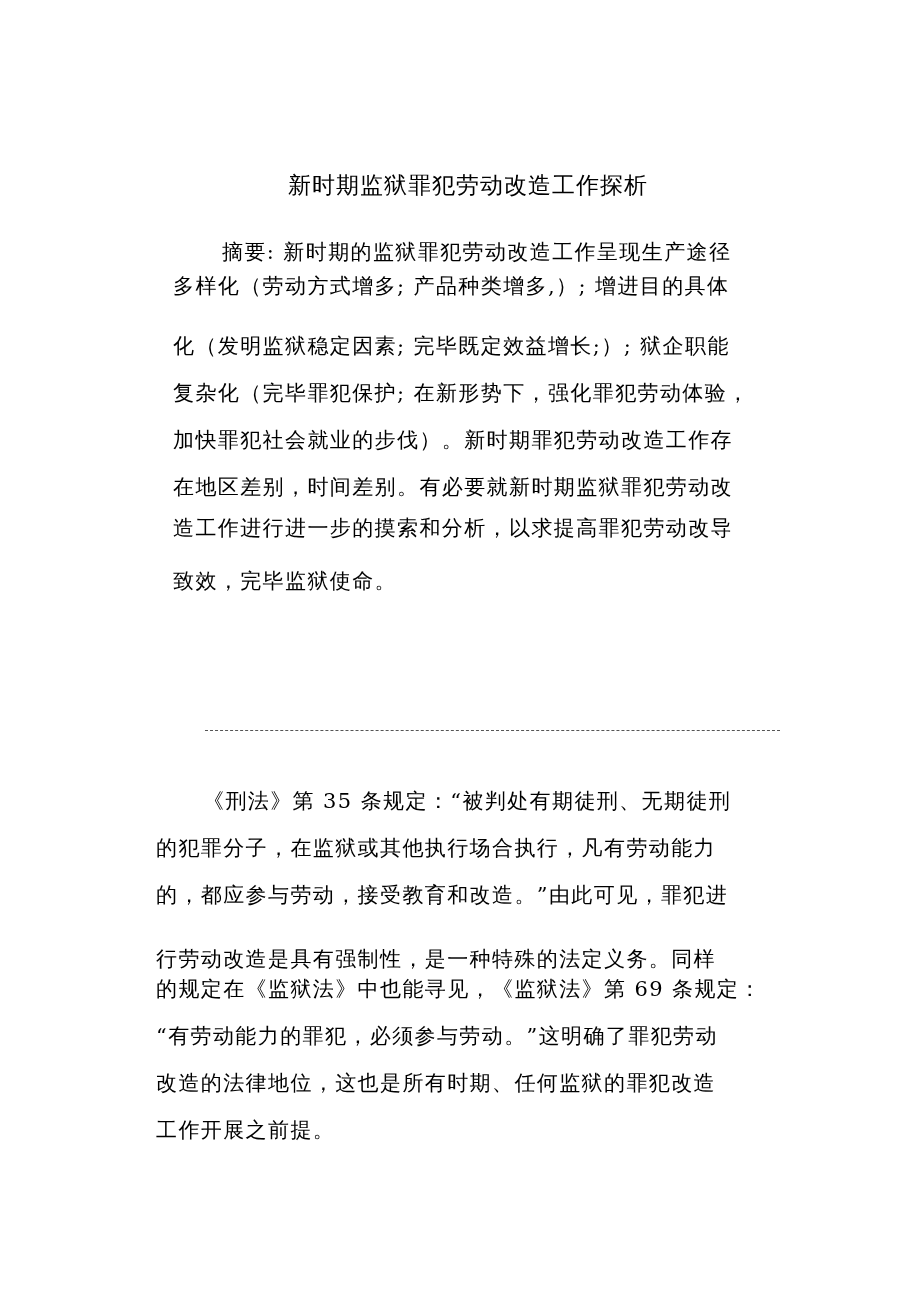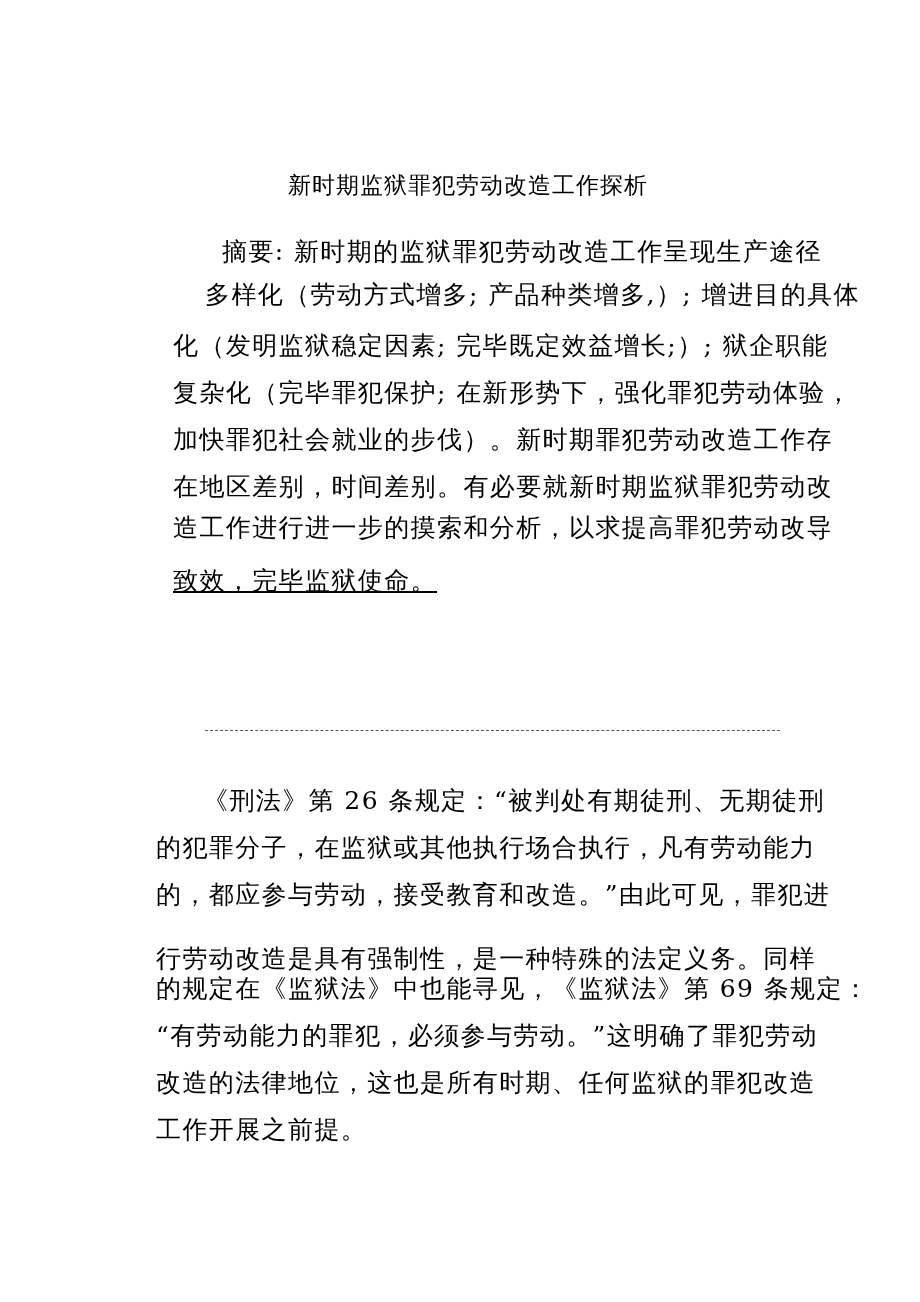--- a/index.html
+++ b/index.html
@@ -30,21 +30,21 @@
       text-align: center;
       font-size: 23px;
       line-height: 50px;
       letter-spacing: 1px;
       font-weight: normal;
       margin: 0;
     }
     .line {
       position: absolute;
       white-space: nowrap;
-      font-size: 25px;
+      font-size: 21px;
       line-height: 32px;
       letter-spacing: 1.4px;
     }
     .abs-line { left: 173px; }
     .body-line { left: 156px; }
     .divider {
       position: absolute;
       left: 205px;
       top: 730px;
       width: 575px;
@@ -54,34 +54,34 @@
   </style>
 </head>
 <body>
 
 <div class="page">
 
   <h1 class="title">新时期监狱罪犯劳动改造工作探析</h1>
 
   <div>
     <div class="line abs-line" style="left:222px; top:236px;">摘要: 新时期的监狱罪犯劳动改造工作呈现生产途径</div>
-    <div class="line abs-line" style="top:279px;margin-left:32px;">多样化（劳动方式增多; 产品种类增多,）; 增进目的具体</div>
+    <div class="line abs-line" style="top:270px;">多样化（劳动方式增多; 产品种类增多,）; 增进目的具体</div>
     <div class="line abs-line" style="top:330px;">化（发明监狱稳定因素; 完毕既定效益增长;）; 狱企职能</div>
     <div class="line abs-line" style="top:377px;">复杂化（完毕罪犯保护; 在新形势下，强化罪犯劳动体验，</div>
     <div class="line abs-line" style="top:424px;">加快罪犯社会就业的步伐）。新时期罪犯劳动改造工作存</div>
     <div class="line abs-line" style="top:471px;">在地区差别，时间差别。有必要就新时期监狱罪犯劳动改</div>
     <div class="line abs-line" style="top:512px;">造工作进行进一步的摸索和分析，以求提高罪犯劳动改导</div>
-    <div class="line abs-line" style="top:565px;text-decoration:underline;">致效，完毕监狱使命。</div>
+    <div class="line abs-line" style="top:565px;">致效，完毕监狱使命。</div>
   </div>
 
 
   <div class="divider"></div>
 
   <div>
-    <div class="line body-line" style="left:203px; top:785px;">《刑法》第 26 条规定：“被判处有期徒刑、无期徒刑</div>
+    <div class="line body-line" style="left:203px; top:785px;">《刑法》第 35 条规定：“被判处有期徒刑、无期徒刑</div>
     <div class="line body-line" style="top:832px;">的犯罪分子，在监狱或其他执行场合执行，凡有劳动能力</div>
     <div class="line body-line" style="top:879px;">的，都应参与劳动，接受教育和改造。”由此可见，罪犯进</div>
     <div class="line body-line" style="top:926px;margin-top:17px;">行劳动改造是具有强制性，是一种特殊的法定义务。同样</div>
     <div class="line body-line" style="top:973px;">的规定在《监狱法》中也能寻见，《监狱法》第 69 条规定：</div>
     <div class="line body-line" style="top:1020px;">“有劳动能力的罪犯，必须参与劳动。”这明确了罪犯劳动</div>
     <div class="line body-line" style="top:1067px;">改造的法律地位，这也是所有时期、任何监狱的罪犯改造</div>
     <div class="line body-line" style="top:1114px;">工作开展之前提。</div>
   </div>
 
 </div>

